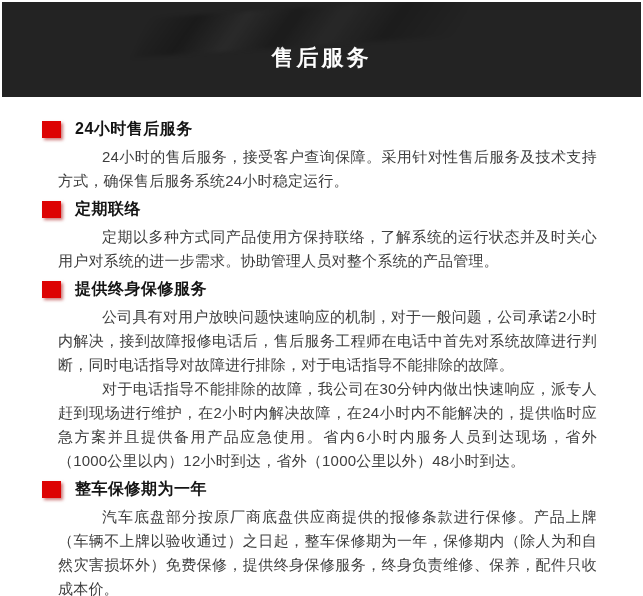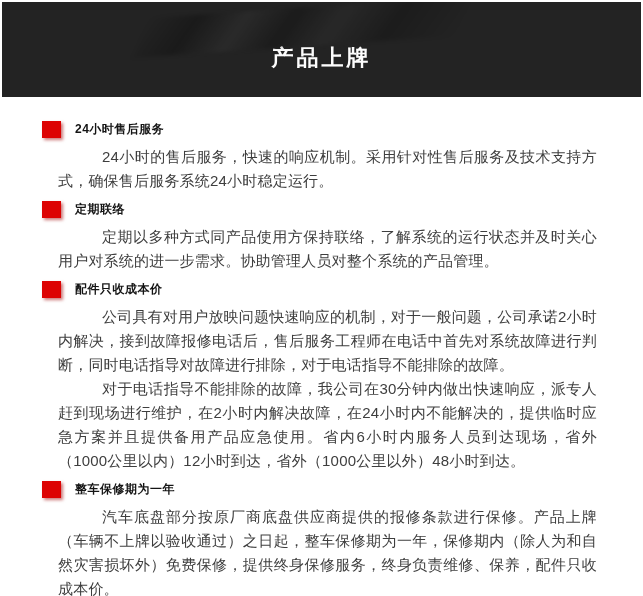--- a/index.html
+++ b/index.html
@@ -54,21 +54,21 @@
   }
   .section:first-child .section-header { margin-top: 22px; }
   .bullet {
     flex: 0 0 auto;
     width: 19px; height: 17px;
     background: #dd0202;
     box-shadow: 2px 2px 3px rgba(160,10,10,0.55);
   }
   .section-title {
     margin: 0;
-    font-size: 12px;
+    font-size: 16px;
     line-height: 20px;
     font-weight: bold;
     color: #141414;
     letter-spacing: 0.5px;
     text-align: right;
   }
   .para {
     margin: 0 0 0 16px;
     font-size: 15px;
     line-height: 24px;
@@ -78,45 +78,45 @@
     letter-spacing: 0.2px;
   }
 </style>
 </head>
 <body>
 
 <div class="page">
 
   <div class="banner">
     <div class="watermark"></div>
-    <div class="banner-title">产品上牌</div>
+    <div class="banner-title">售后服务</div>
   </div>
 
   <div class="content">
 
     <section class="section">
       <div class="section-header">
         <span class="bullet"></span>
         <h2 class="section-title">24小时售后服务</h2>
       </div>
-      <p class="para">24小时的售后服务，快速的响应机制。采用针对性售后服务及技术支持方式，确保售后服务系统24小时稳定运行。</p>
+      <p class="para">24小时的售后服务，接受客户查询保障。采用针对性售后服务及技术支持方式，确保售后服务系统24小时稳定运行。</p>
     </section>
 
     <section class="section">
       <div class="section-header">
         <span class="bullet"></span>
         <h2 class="section-title">定期联络</h2>
       </div>
       <p class="para">定期以多种方式同产品使用方保持联络，了解系统的运行状态并及时关心用户对系统的进一步需求。协助管理人员对整个系统的产品管理。</p>
     </section>
 
     <section class="section">
       <div class="section-header">
         <span class="bullet"></span>
-        <h2 class="section-title">配件只收成本价</h2>
+        <h2 class="section-title">提供终身保修服务</h2>
       </div>
       <p class="para">公司具有对用户放映问题快速响应的机制，对于一般问题，公司承诺2小时内解决，接到故障报修电话后，售后服务工程师在电话中首先对系统故障进行判断，同时电话指导对故障进行排除，对于电话指导不能排除的故障。</p>
       <p class="para">对于电话指导不能排除的故障，我公司在30分钟内做出快速响应，派专人赶到现场进行维护，在2小时内解决故障，在24小时内不能解决的，提供临时应急方案并且提供备用产品应急使用。省内6小时内服务人员到达现场，省外（1000公里以内）12小时到达，省外（1000公里以外）48小时到达。</p>
     </section>
 
     <section class="section">
       <div class="section-header">
         <span class="bullet"></span>
         <h2 class="section-title">整车保修期为一年</h2>
       </div>

